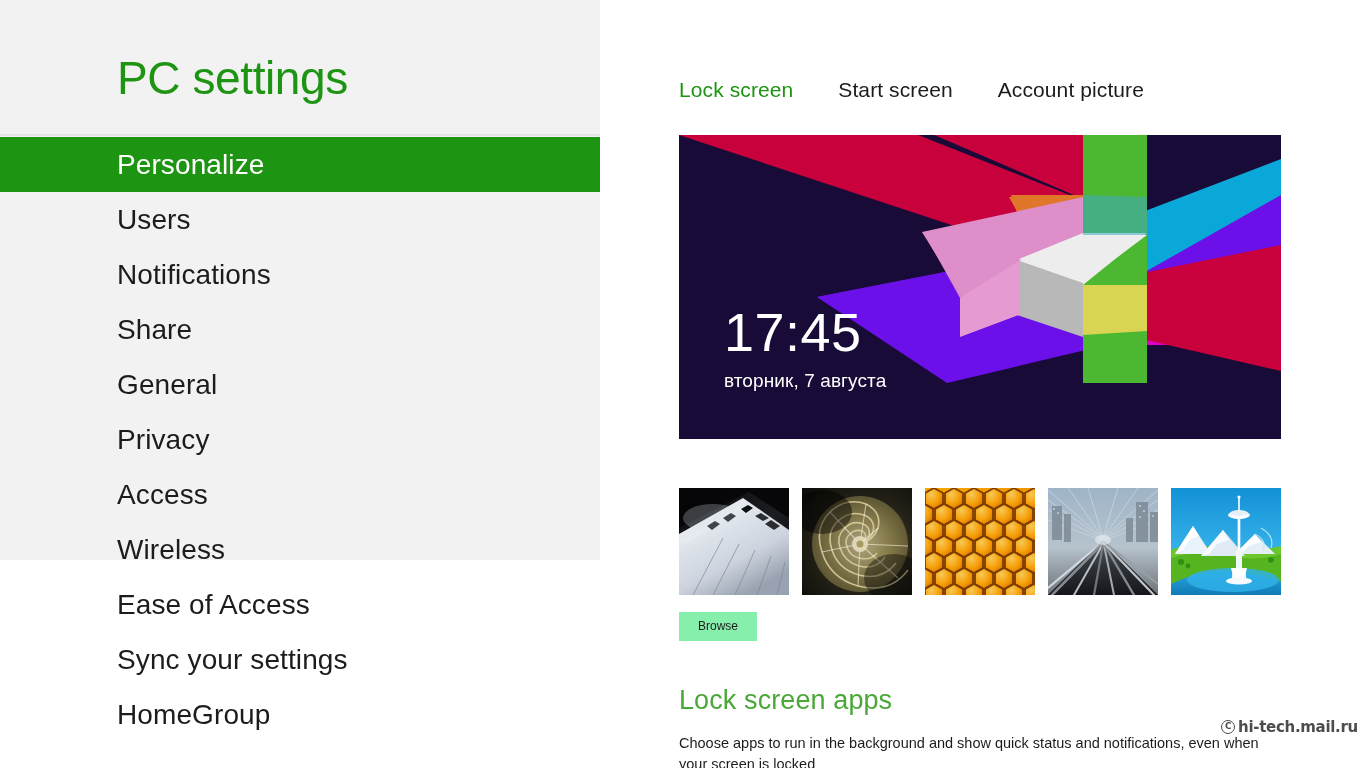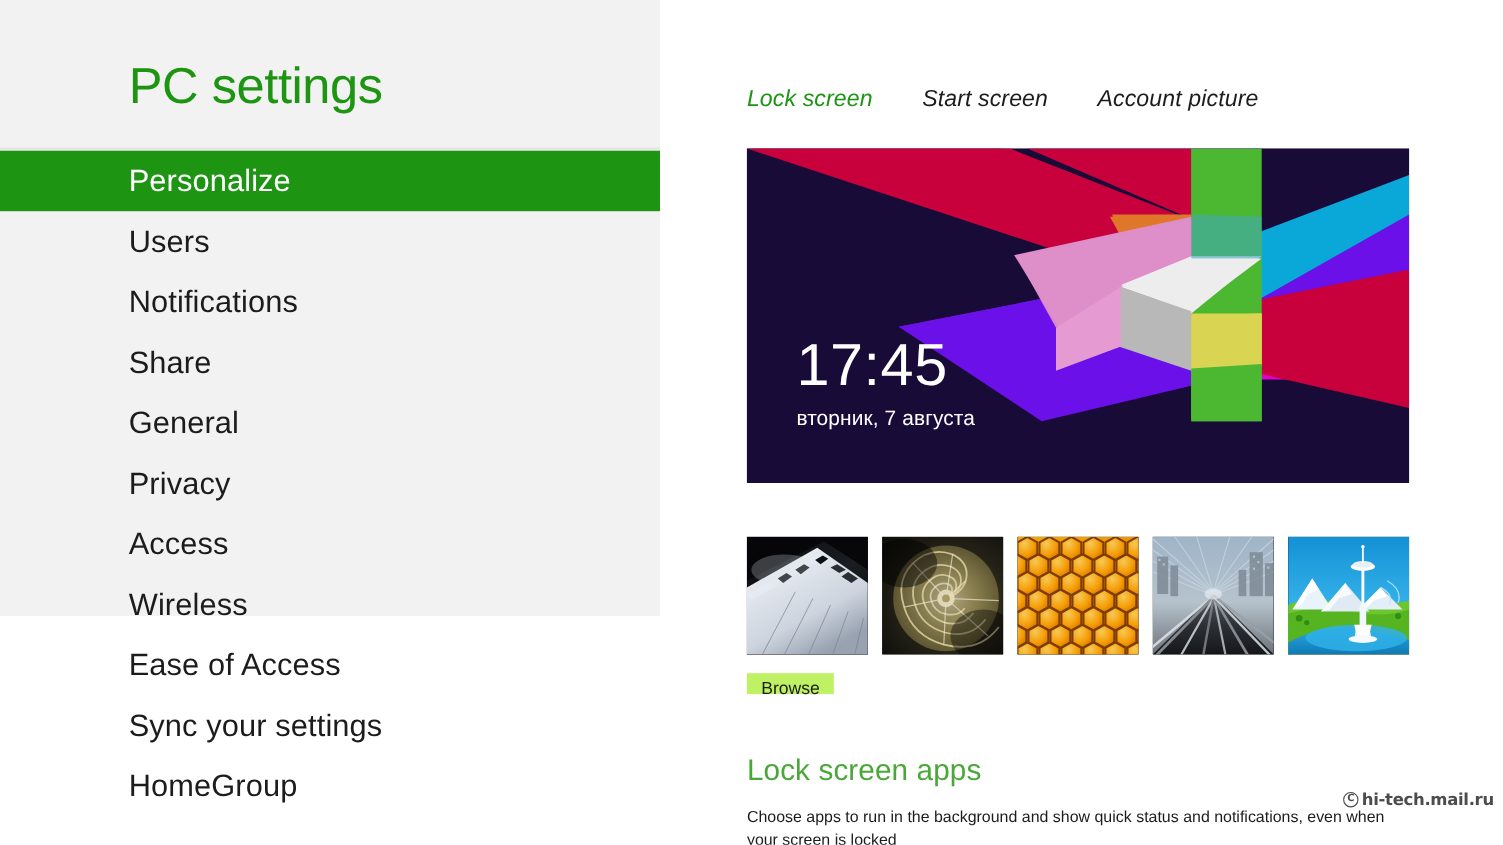--- a/index.html
+++ b/index.html
@@ -71,21 +71,20 @@
     height:768px;
     background:#ffffff;
   }
 
   #tabs {
     position:absolute;
     left:79px; top:78px;
     display:flex;
     align-items:baseline;
     gap:0px;
-    font-style:italic;
   }
   .tab {
     font-size:21px;
     font-weight:300;
     color:#1c1c1c;
     letter-spacing:0.1px;
     white-space:nowrap;
     cursor:default;
     margin-right:45px;
   }
@@ -135,27 +134,27 @@
     position:relative;
     cursor:pointer;
   }
   .thumb svg { display:block; width:110px; height:107px; }
 
   
   #browse-btn {
     position:absolute;
     left:79px; top:612px;
     min-width:78px;
-    height:19px;
+    height:29px;
     padding:0 13px;
-    background:#bef264;
+    background:#86efac;
     border:none;
     color:#1c1c1c;
     font-family:"Liberation Sans", sans-serif;
-    font-size:16px;
+    font-size:12px;
     font-weight:400;
     line-height:29px;
     text-align:center;
     cursor:pointer;
   }
 
   
   #apps-heading {
     position:absolute;
     left:79px; top:685px;

